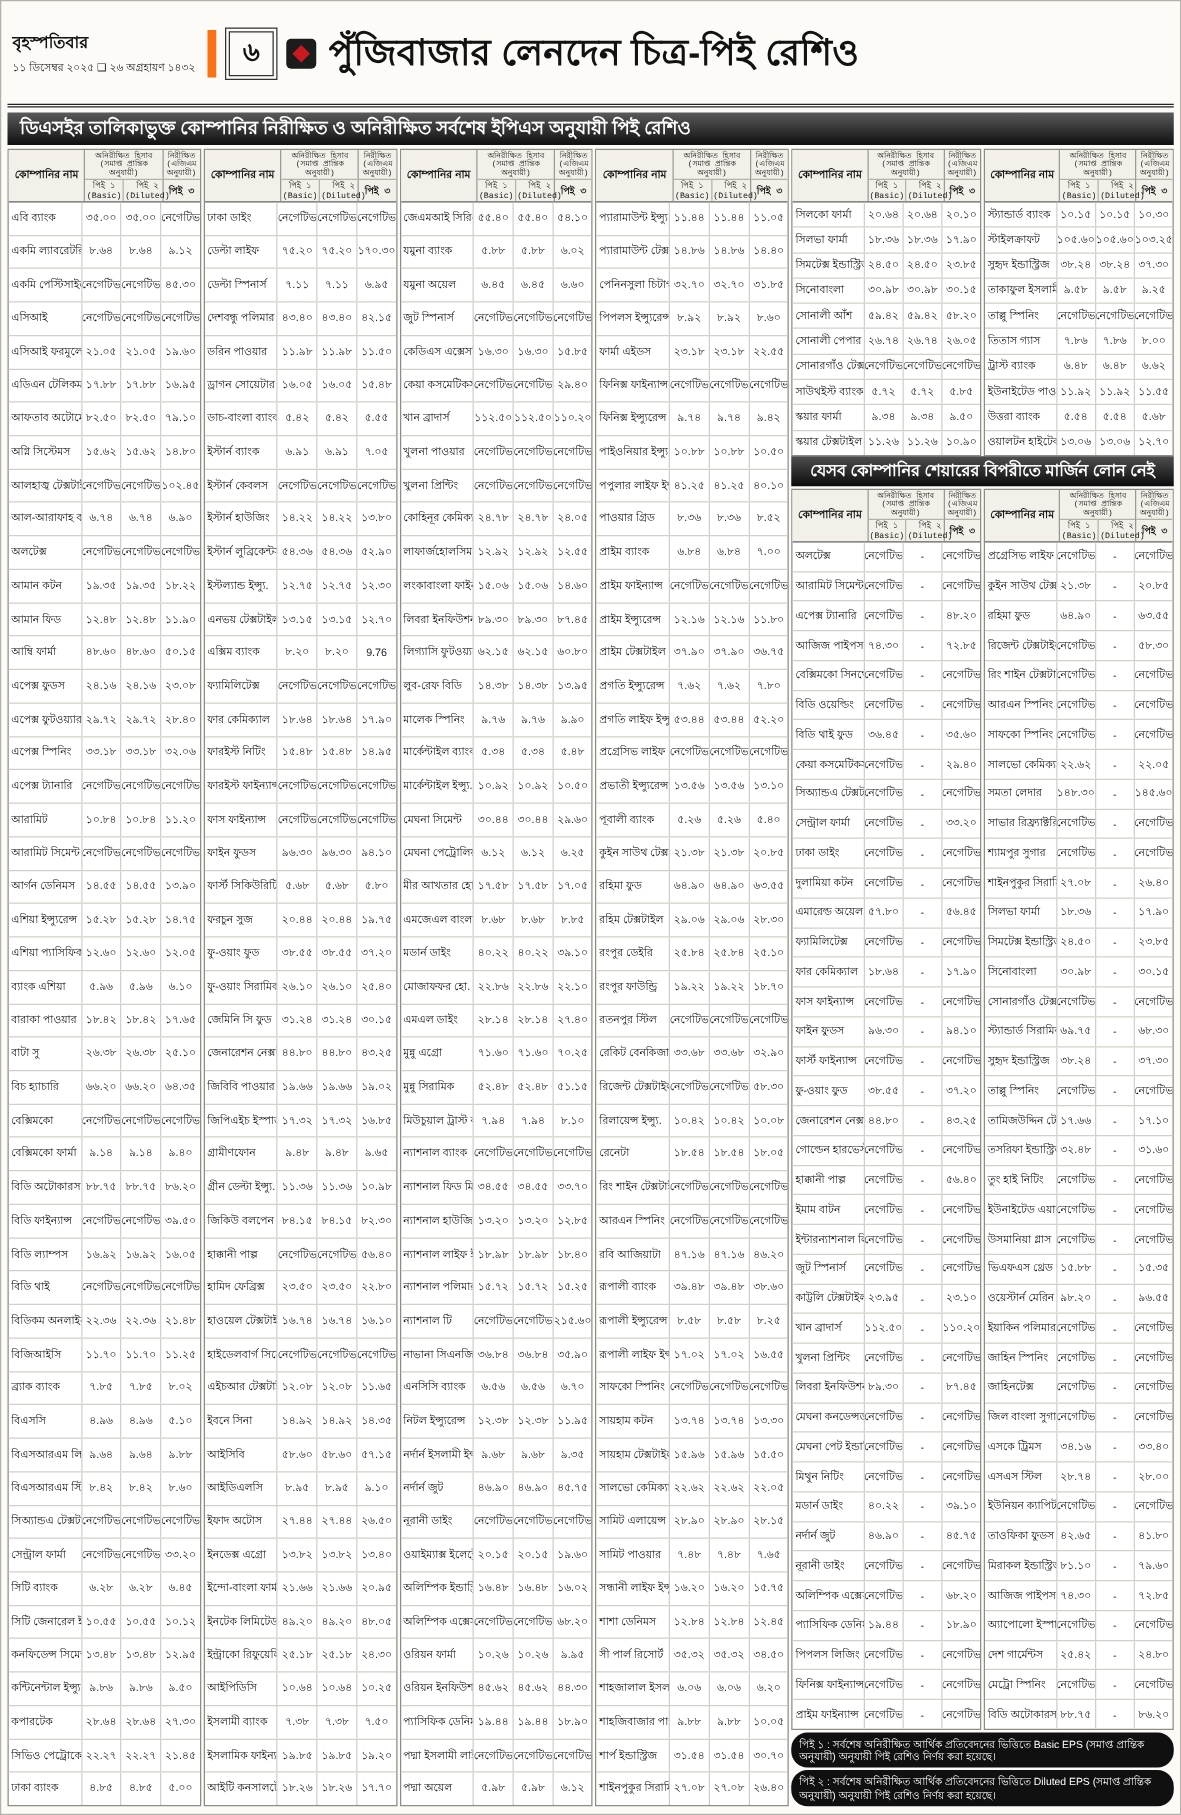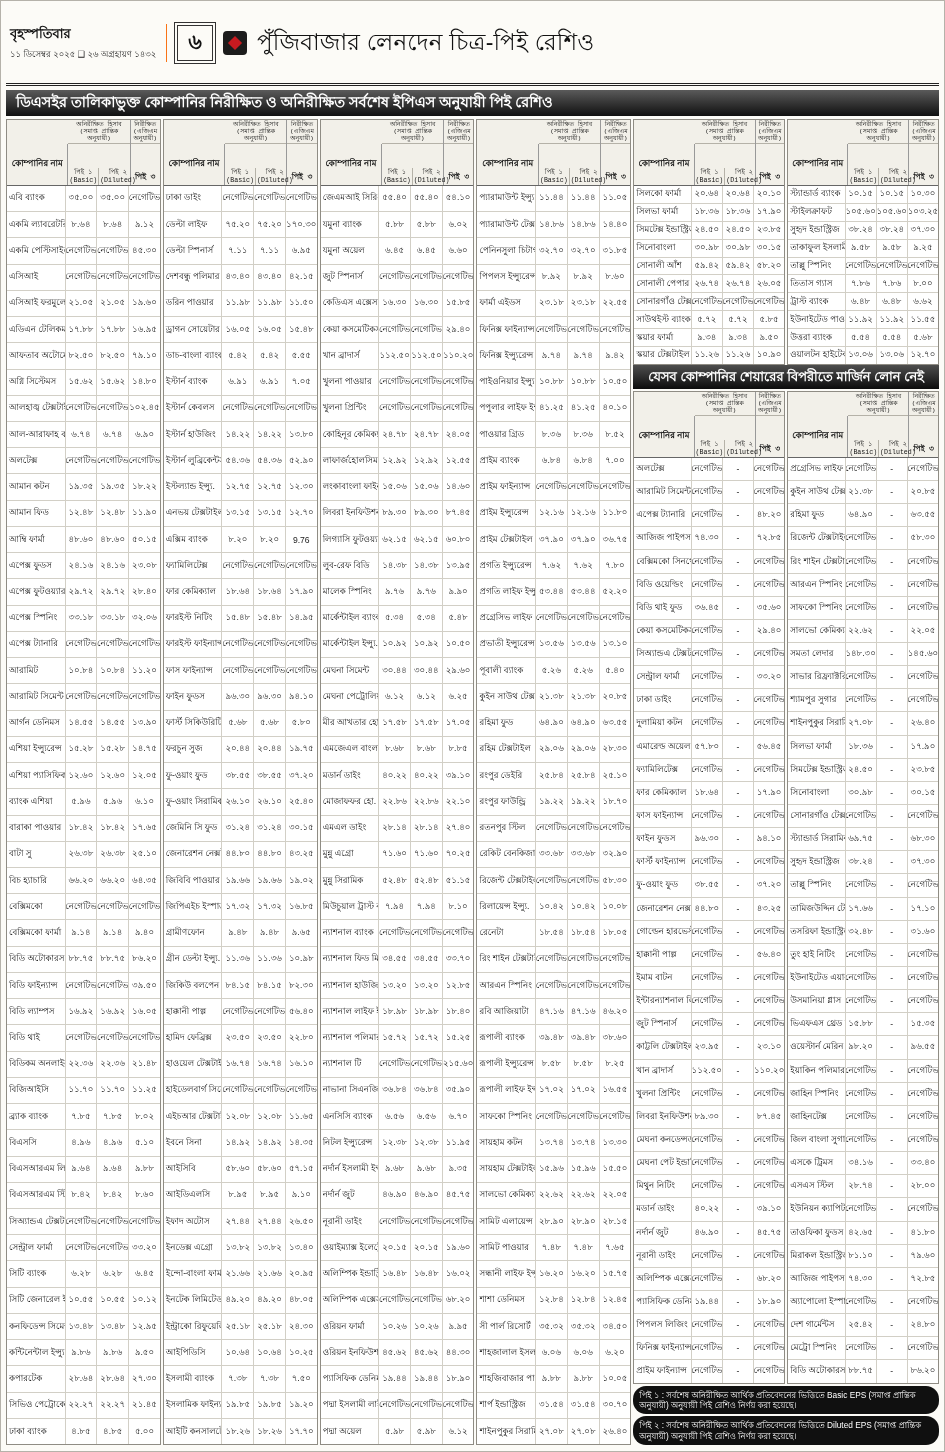--- a/index.html
+++ b/index.html
@@ -2,47 +2,47 @@
 <html lang="bn"><head>
 <meta charset="utf-8">
 <style>
   html,body{margin:0;padding:0;background:#e6e4de;}
   .page{width:945px;height:1452px;box-sizing:border-box;margin:0 auto;background:#fcfbf7;
     border:1px solid #b5b2aa;padding:6px 5px;display:flex;flex-direction:column;
     font-family:"Liberation Sans","DejaVu Sans",sans-serif;color:#121212;overflow:hidden;}
   
   .masthead{height:72px;flex:0 0 auto;display:flex;align-items:center;gap:10px;
     border-bottom:3px double #222;padding:0 4px 4px 4px;}
-  .date-block{width:148px;border-right:1px solid #f97316;padding-right:8px;}
+  .date-block{width:148px;border-right:7px solid #f97316;padding-right:8px;}
   .day{font-weight:bold;font-size:13px;}
   .date-line{font-size:8.5px;margin-top:3px;color:#222;}
   .pagenum-box{width:34px;height:34px;border:1px solid #333;outline:1px solid #333;outline-offset:2px;
     display:flex;align-items:center;justify-content:center;font-size:21px;font-weight:bold;flex:0 0 auto;}
   .emblem{width:24px;height:24px;background:#1c1c1c;border-radius:4px;position:relative;flex:0 0 auto;}
   .emblem::after{content:"";position:absolute;left:7px;top:7px;width:10px;height:10px;background:#c81a20;transform:rotate(45deg);}
-  .section-title{flex:1;font-size:23px;font-weight:normal;margin:0;letter-spacing:0.2px;white-space:nowrap;overflow:hidden;}
+  .section-title{flex:1;font-size:29px;font-weight:bold;margin:0;letter-spacing:0.2px;white-space:nowrap;overflow:hidden;}
   .brand{width:210px;text-align:center;flex:0 0 auto;}
   .tagline{font-size:7.5px;color:#444;margin-bottom:1px;}
   .brand-name{font-size:30px;font-weight:bold;color:#c81a20;line-height:1.05;}
   .brand-rule{height:4px;background:#1a1a1a;margin-top:3px;}
   
   .headline-bar{height:26px;flex:0 0 auto;margin:4px 0 3px 0;background:linear-gradient(#5a5a5a,#101010);
     color:#fff;display:flex;align-items:center;padding:0 10px;font-weight:bold;font-size:14.5px;white-space:nowrap;overflow:hidden;}
   .margin-bar{height:24px;flex:0 0 auto;margin:2px 0;background:linear-gradient(#4e4e4e,#0c0c0c);
     color:#fff;display:flex;align-items:center;justify-content:center;font-weight:bold;font-size:13px;white-space:nowrap;overflow:hidden;}
   
   .tables-area{flex:1;min-height:0;display:flex;gap:2px;}
   .col{flex:1;min-width:0;display:flex;flex-direction:column;border:1px solid #8f8c84;background:#fff;}
   .right-wrap{flex:2;min-width:0;display:flex;flex-direction:column;}
   .top-two{height:244px;flex:0 0 auto;display:flex;gap:2px;}
   .top-two .col{height:100%;}
   .margin-tables{flex:1;min-height:0;display:flex;gap:2px;}
   
   .thead{flex:0 0 auto;display:flex;align-items:stretch;min-height:30px;background:#f2f0e9;border-bottom:1px solid #666;}
-  .hcell{display:flex;align-items:center;justify-content:center;text-align:center;margin-top:24px;}
+  .hcell{display:flex;align-items:center;justify-content:center;text-align:center;}
   .hname{width:40%;font-weight:bold;font-size:8.5px;border-right:1px solid #999;padding:1px;}
   .hgroup{width:40%;display:flex;flex-direction:column;border-right:1px solid #999;font-family:Liberation Mono, monospace;}
   .hgroup.g2{width:20%;border-right:none;}
   .hglabel{font-size:6.2px;text-align:center;line-height:1.15;border-bottom:1px solid #b5b2a8;padding:1px;}
   .hsubs{flex:1;display:flex;}
   .hsubs .hcell{flex:1;font-size:6.6px;line-height:1.1;padding:1px;}
   .hsubs .hcell:first-child{border-right:1px solid #b5b2a8;}
   .hgroup.g2 .hcell{flex:1;font-size:7.5px;font-weight:bold;}
   
   .rows{flex:1;min-height:0;display:flex;flex-direction:column;}

